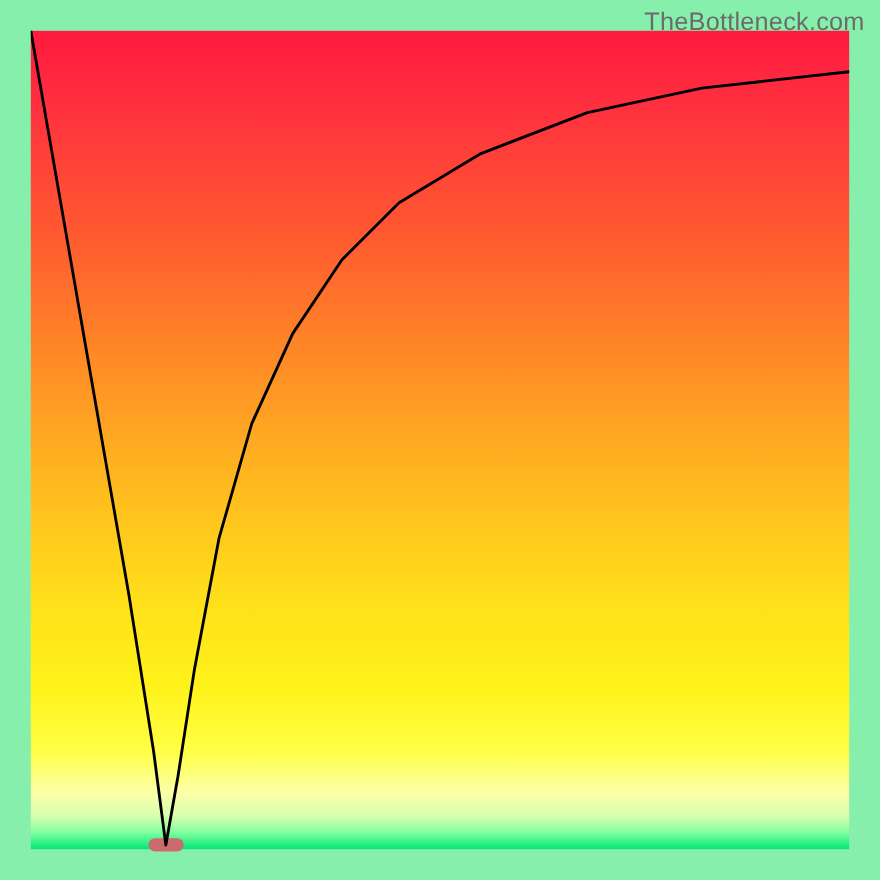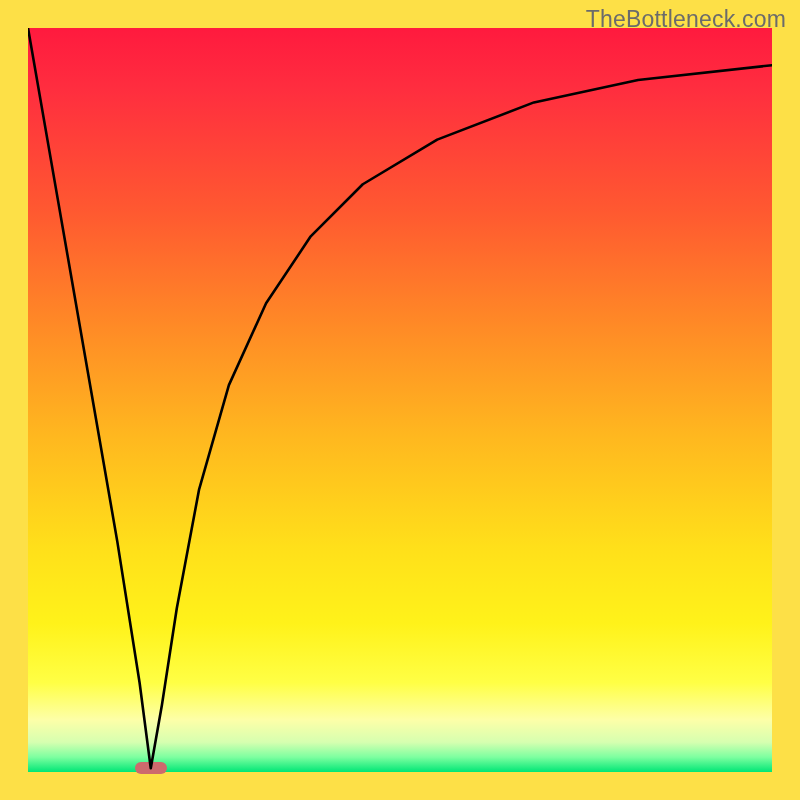--- a/index.html
+++ b/index.html
@@ -8,21 +8,21 @@
     width: 800px;
     height: 800px;
     overflow: hidden;
     background: #000;
     font-family: Arial, Helvetica, sans-serif;
   }
   .frame {
     position: relative;
     width: 800px;
     height: 800px;
-    background: #fde047;
+    background: #86efac;
   }
   .plot-area {
     position: absolute;
     left: 28px;
     top: 28px;
     width: 744px;
     height: 744px;
     
     background: linear-gradient(
       to bottom,

